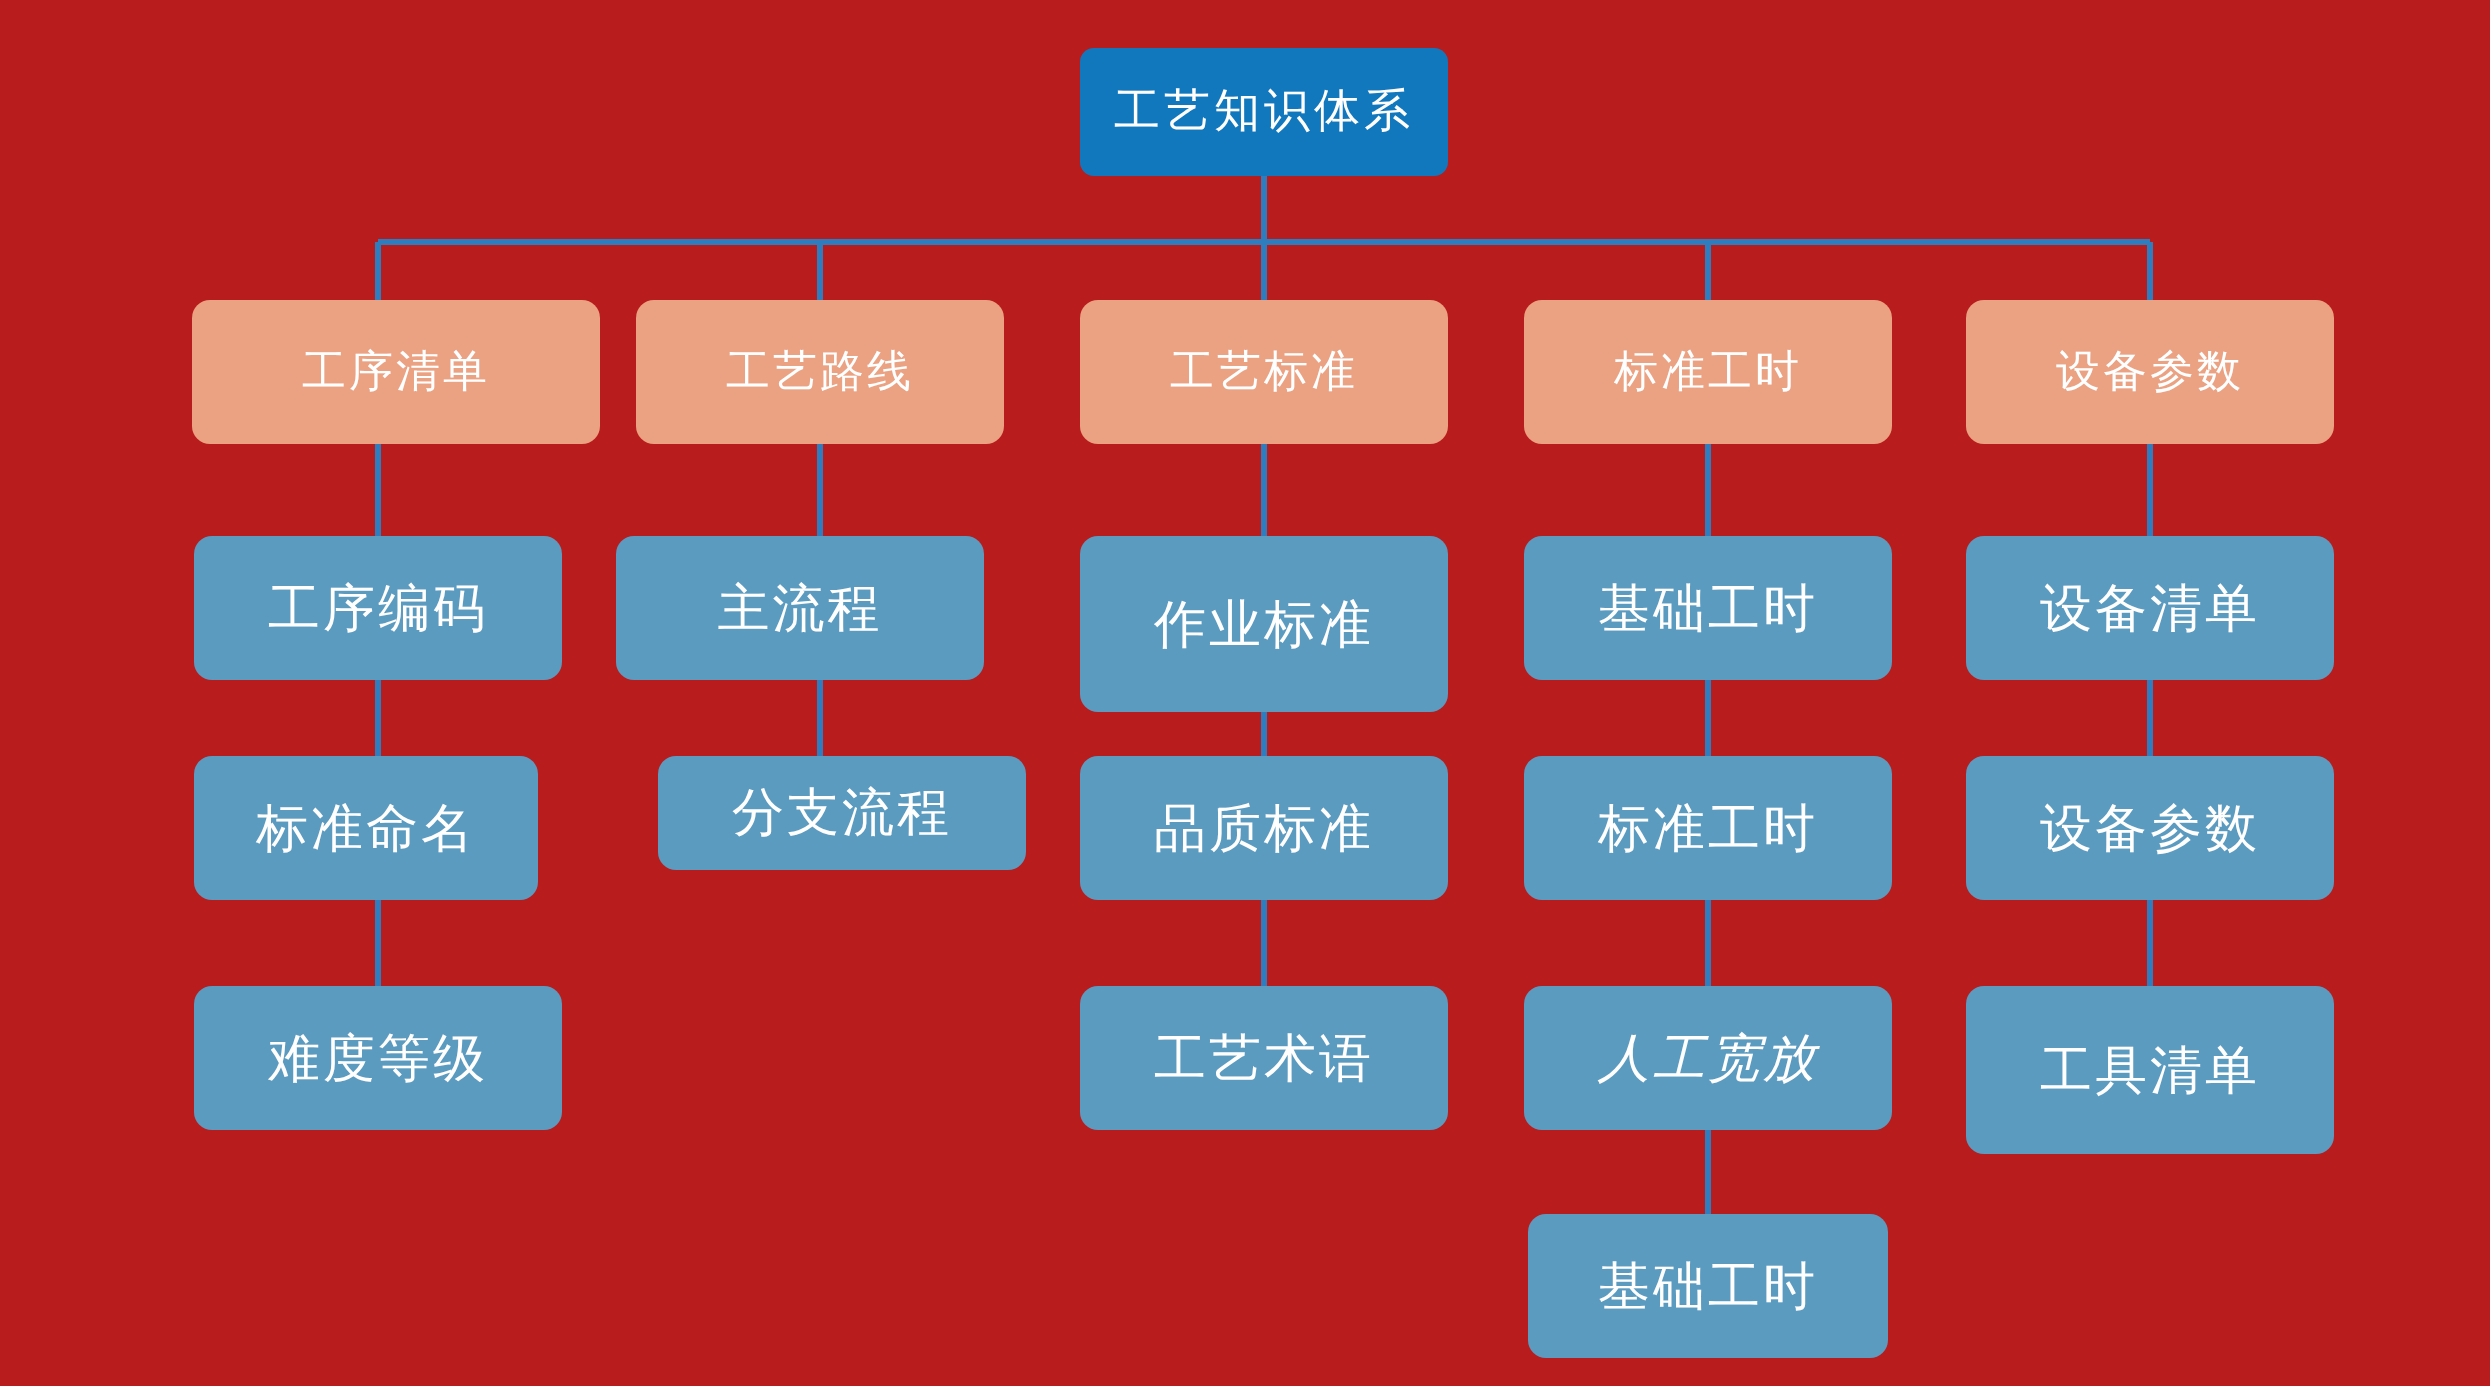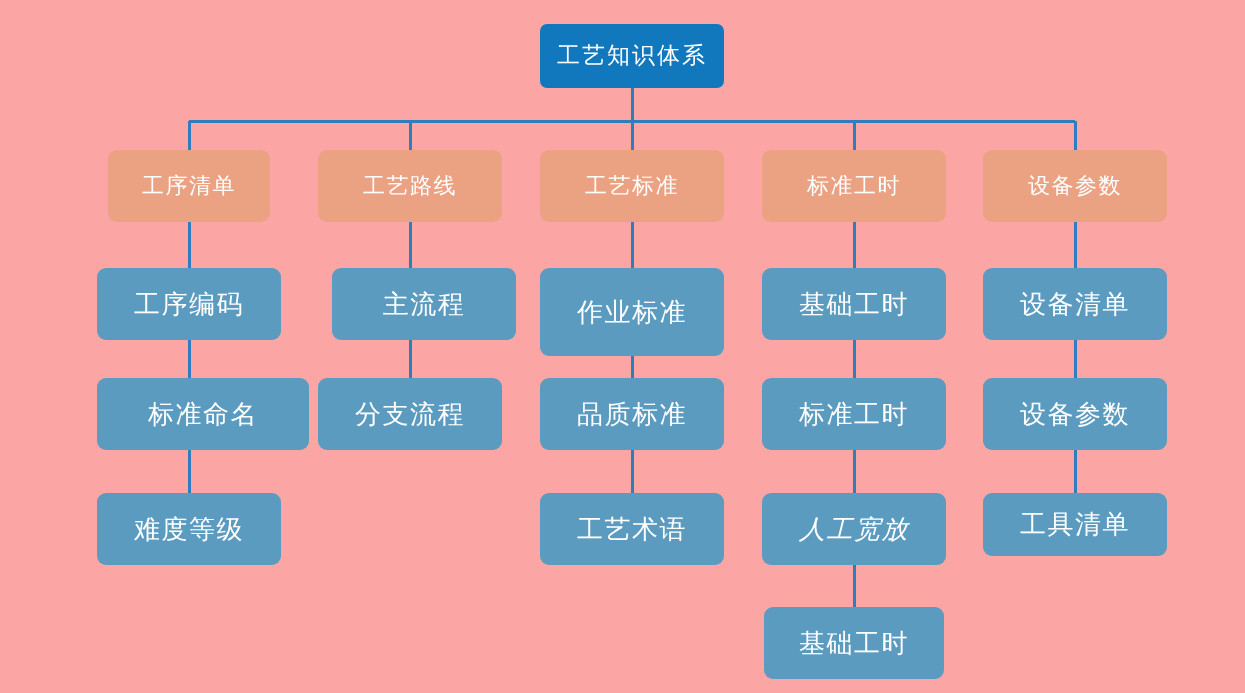--- a/index.html
+++ b/index.html
@@ -7,21 +7,21 @@
     padding: 0;
     background: #ffffff;
   }
   body {
     font-family: "Liberation Sans", "DejaVu Sans", sans-serif;
   }
   #canvas {
     position: relative;
     width: 1245px;
     height: 693px;
-    background: #fca5a5;
+    background: #b91c1c;
     overflow: hidden;
   }
   #edge-layer {
     position: absolute;
     left: 0;
     top: 0;
     width: 1245px;
     height: 693px;
     pointer-events: none;
   }
@@ -79,39 +79,39 @@
       <line x1="854" y1="565" x2="854" y2="607" stroke="#2E7EBF" stroke-width="3" shape-rendering="crispEdges"></line>
       <line x1="1075" y1="121" x2="1075" y2="150" stroke="#2E7EBF" stroke-width="3" shape-rendering="crispEdges"></line>
       <line x1="1075" y1="222" x2="1075" y2="268" stroke="#2E7EBF" stroke-width="3" shape-rendering="crispEdges"></line>
       <line x1="1075" y1="340" x2="1075" y2="378" stroke="#2E7EBF" stroke-width="3" shape-rendering="crispEdges"></line>
       <line x1="1075" y1="450" x2="1075" y2="493" stroke="#2E7EBF" stroke-width="3" shape-rendering="crispEdges"></line>
     </svg>
   <div id="node-layer">
       <div class="node node-root" style="left: 540px; top: 24px; width: 184px; height: 64px;">
         <span>工艺知识体系</span>
       </div>
-      <div class="node node-l2" style="left: 108px; top: 150px; width: 162px; height: 72px;">
+      <div class="node node-l2" style="left: 96px; top: 150px; width: 204px; height: 72px;">
         <span>工序清单</span>
       </div>
       <div class="node node-l3" style="left: 97px; top: 268px; width: 184px; height: 72px;">
         <span>工序编码</span>
       </div>
-      <div class="node node-l3" style="left: 97px; top: 378px; width: 212px; height: 72px;">
+      <div class="node node-l3" style="left: 97px; top: 378px; width: 172px; height: 72px;">
         <span>标准命名</span>
       </div>
       <div class="node node-l3" style="left: 97px; top: 493px; width: 184px; height: 72px;">
         <span>难度等级</span>
       </div>
       <div class="node node-l2" style="left: 318px; top: 150px; width: 184px; height: 72px;">
         <span>工艺路线</span>
       </div>
-      <div class="node node-l3" style="left: 332px; top: 268px; width: 184px; height: 72px;">
+      <div class="node node-l3" style="left: 308px; top: 268px; width: 184px; height: 72px;">
         <span>主流程</span>
       </div>
-      <div class="node node-l3" style="left: 318px; top: 378px; width: 184px; height: 72px; justify-content: center;">
+      <div class="node node-l3" style="left: 329px; top: 378px; width: 184px; height: 57px; justify-content: center;">
         <span>分支流程</span>
       </div>
       <div class="node node-l2" style="left: 540px; top: 150px; width: 184px; height: 72px; text-align: right;">
         <span>工艺标准</span>
       </div>
       <div class="node node-l3" style="left: 540px; top: 268px; width: 184px; height: 88px;">
         <span>作业标准</span>
       </div>
       <div class="node node-l3" style="left: 540px; top: 378px; width: 184px; height: 72px; text-align: right;">
         <span>品质标准</span>
@@ -136,17 +136,17 @@
       </div>
       <div class="node node-l2" style="left: 983px; top: 150px; width: 184px; height: 72px;">
         <span>设备参数</span>
       </div>
       <div class="node node-l3" style="left: 983px; top: 268px; width: 184px; height: 72px;">
         <span>设备清单</span>
       </div>
       <div class="node node-l3" style="left: 983px; top: 378px; width: 184px; height: 72px;">
         <span>设备参数</span>
       </div>
-      <div class="node node-l3" style="left: 983px; top: 493px; width: 184px; height: 63px;">
+      <div class="node node-l3" style="left: 983px; top: 493px; width: 184px; height: 84px;">
         <span>工具清单</span>
       </div>
     </div>
 </div>
 
 </body></html>

